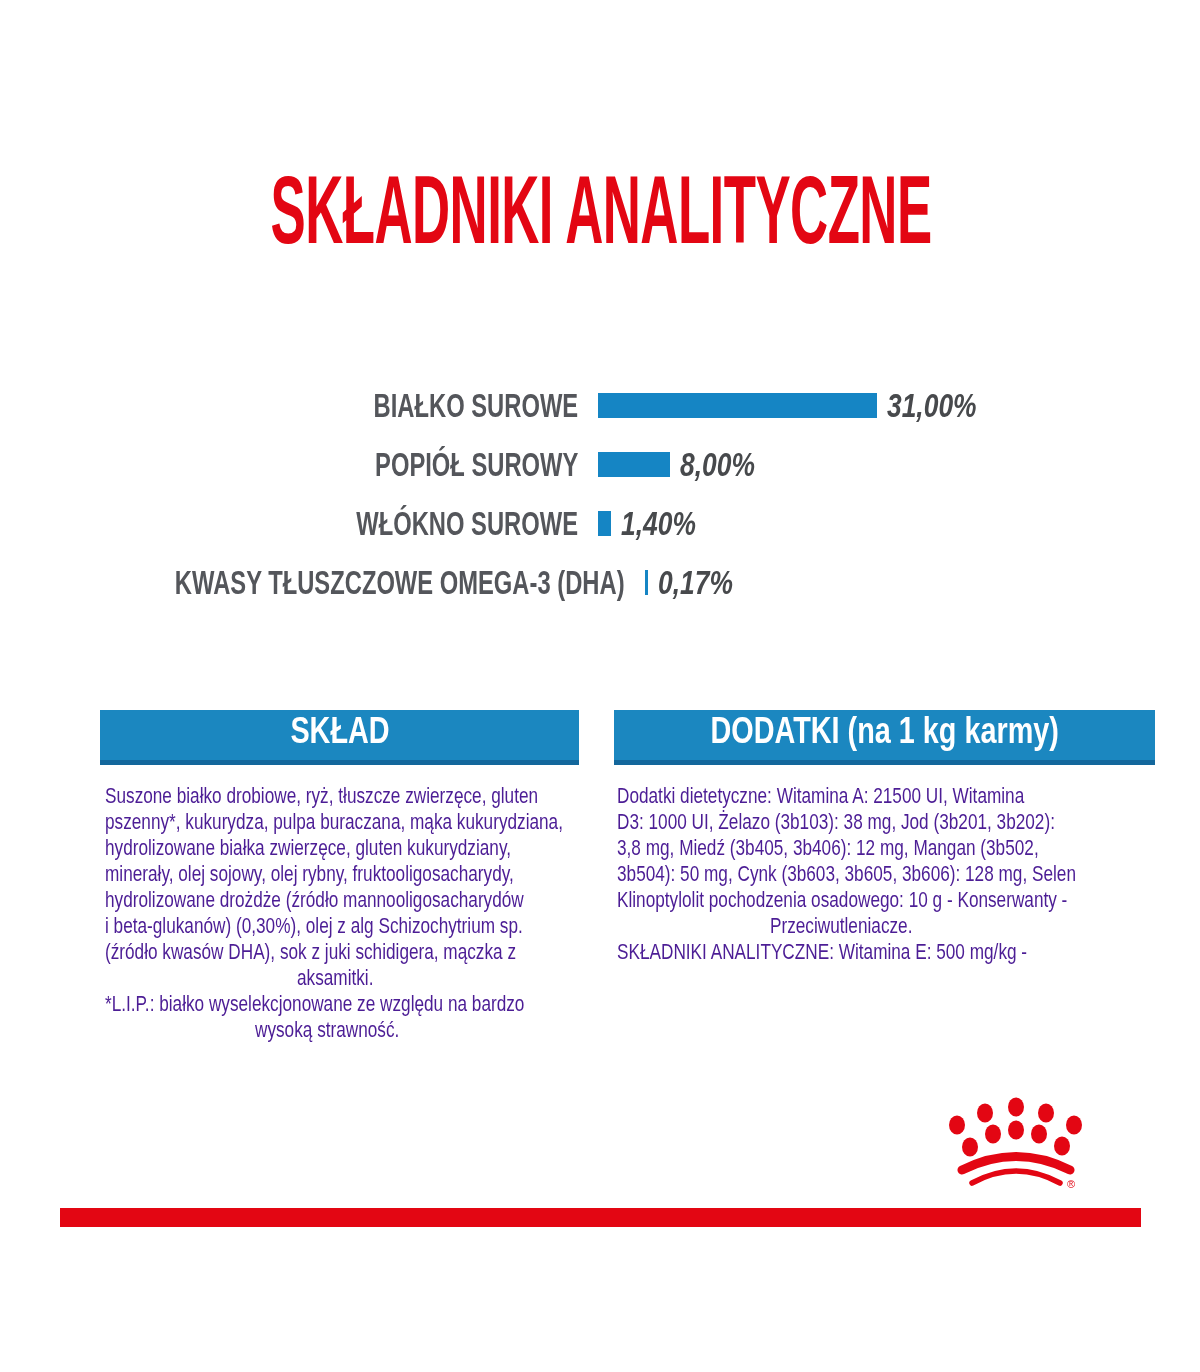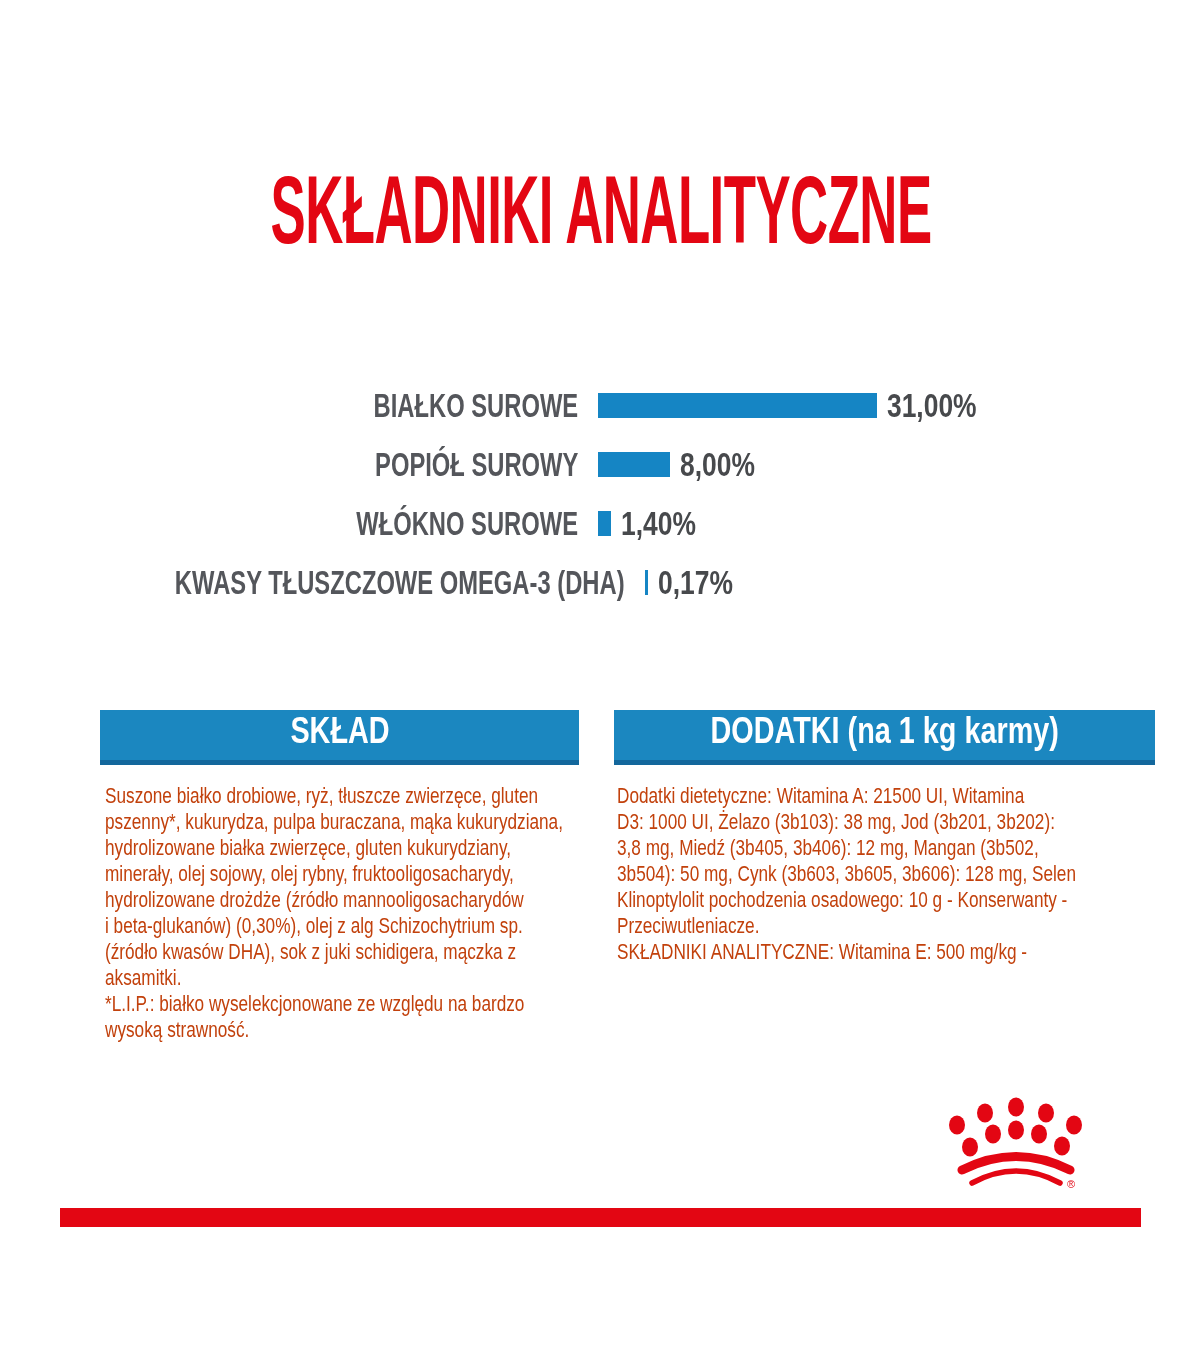--- a/index.html
+++ b/index.html
@@ -55,20 +55,21 @@
     white-space: nowrap;
   }
   .cbar {
     height: 25px;
     background: #1585c4;
     flex: 0 0 auto;
   }
   .cval {
     margin-left: 10px;
     line-height: 1;
+    font-style: italic;
   }
   .cval .cond-val {
     display: inline-block;
     font-size: 33px;
     font-weight: bold;
     color: #47494c;
     transform: scaleX(0.8);
     transform-origin: 0 50%;
     white-space: nowrap;
   }
@@ -90,21 +91,22 @@
     font-weight: bold;
     color: #ffffff;
     transform: scaleX(0.8);
     transform-origin: 50% 50%;
     white-space: nowrap;
   }
   
   .body-col {
     position: absolute;
     top: 783px;
-    color: #c2410c;
+    color: #4c1d95;
+    text-align: center;
   }
   #col-sklad   { left: 105px; width: 480px; }
   #col-dodatki { left: 617px; width: 485px; }
   .bodyline {
     height: 26px;
     line-height: 26px;
     font-size: 21.5px;
   }
   .bodyline .cond {
     display: inline-block;

